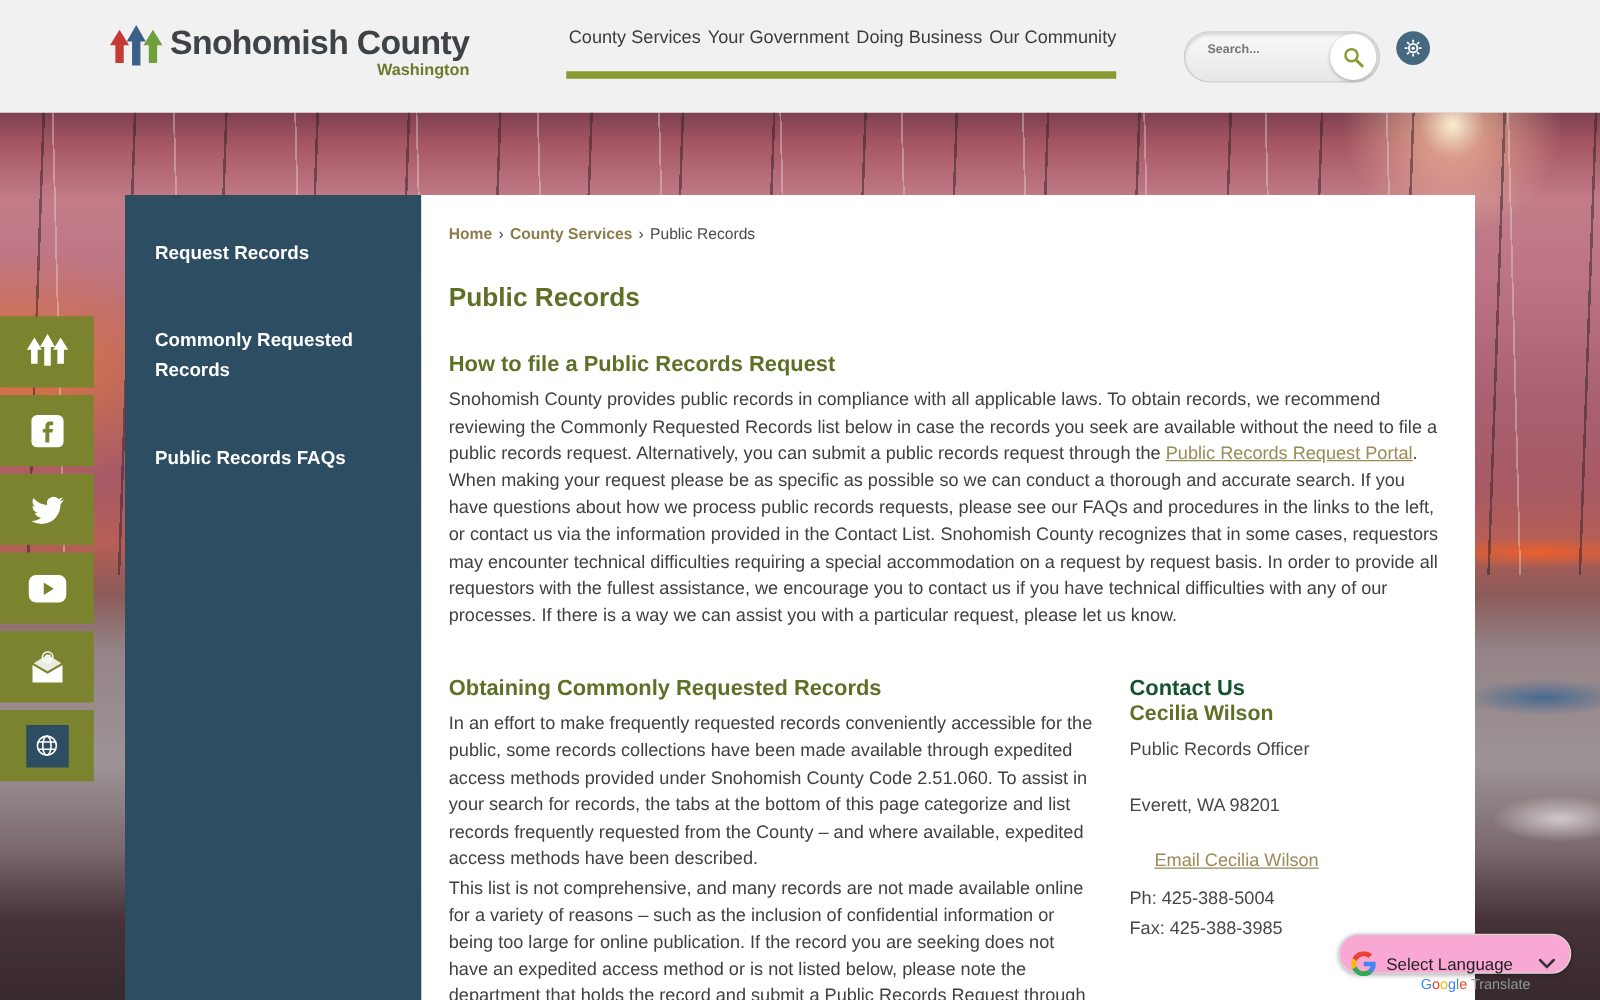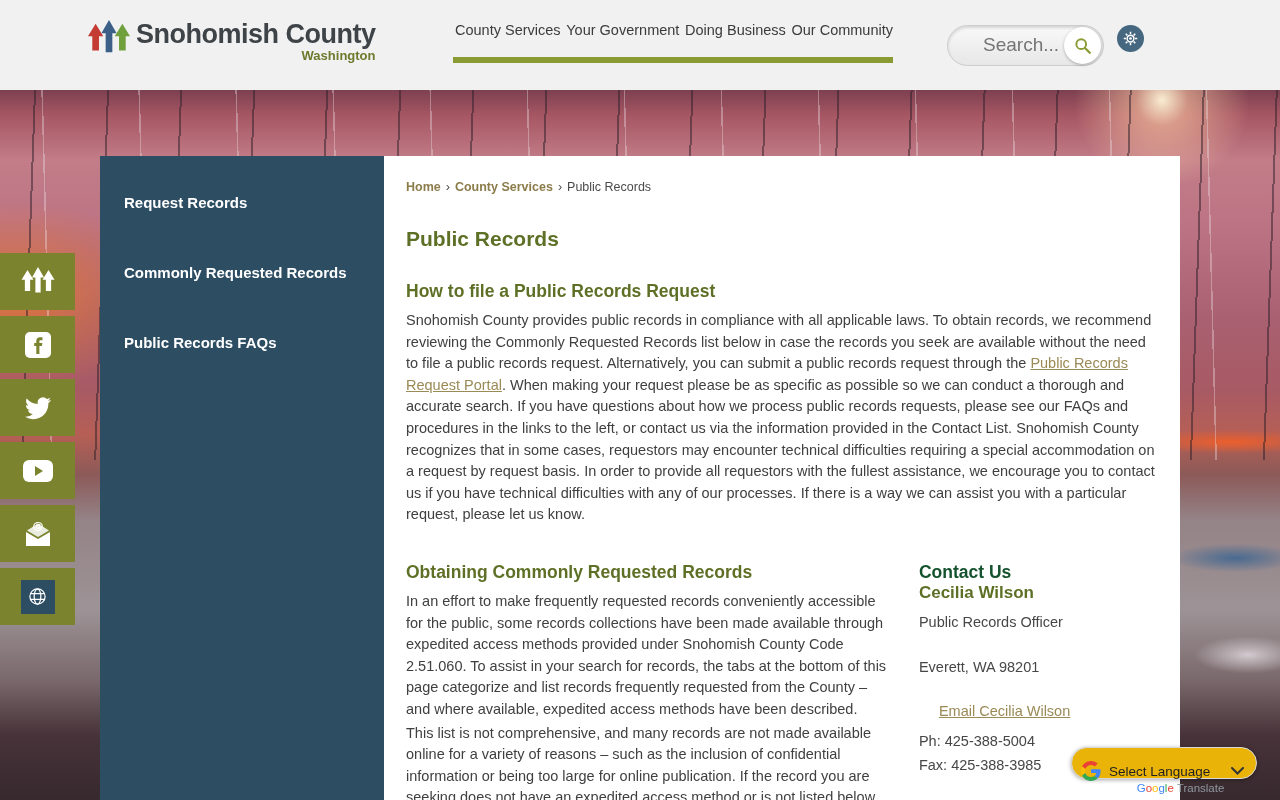--- a/index.html
+++ b/index.html
@@ -27,36 +27,36 @@
   .logo { position:absolute; left:88px; top:19px; display:flex; align-items:flex-start; cursor:pointer; }
   .logo-text { margin-left:6px; }
   .logo-title { font-size:27px; font-weight:bold; color:#3e4347; letter-spacing:-0.5px; line-height:30px; }
   .logo-sub { font-size:13px; font-weight:bold; color:#6d7a2d; text-align:right; margin-top:-1px; }
   .mainnav { position:absolute; left:455px; top:22px; width:438px; display:flex; justify-content:space-between; z-index:5; }
   .mainnav .nav-item { font-size:14.5px; color:#3b3b3b; cursor:pointer; white-space:nowrap; }
   .nav-underline { position:absolute; left:453px; top:57px; width:440px; height:6px; background:#8a9b33; }
   .search { position:absolute; left:947px; top:25px; width:157px; height:41px; border-radius:21px;
     background:linear-gradient(#f9f9f9,#e7e7e8); border:1px solid #cdcdcd;
     box-shadow:inset 0 2px 3px rgba(0,0,0,.14); }
-  .search input { position:absolute; left:35px; top:8px; width:82px; border:0; outline:none; background:transparent;
-    font-family:"Liberation Sans", sans-serif; font-size:19px; font-weight:400; color:#333; }
+  .search input { position:absolute; left:18px; top:8px; width:82px; border:0; outline:none; background:transparent;
+    font-family:"Liberation Sans", sans-serif; font-size:10px; font-weight:700; color:#333; }
   .search-btn { position:absolute; right:2px; top:1px; width:37px; height:37px; border-radius:50%; background:#fff;
     box-shadow:0 1px 3px rgba(0,0,0,.28); display:flex; align-items:center; justify-content:center; cursor:pointer; }
   .gear-btn { position:absolute; left:1117px; top:25px; width:27px; height:27px; border-radius:50%; background:#45677f;
     display:flex; align-items:center; justify-content:center; cursor:pointer; z-index:5; }
 
   
   .rail { position:absolute; left:0; top:253px; width:75px; z-index:4; }
   .rail-btn { width:75px; height:57px; margin-bottom:6px; background:#7c832e; display:flex; align-items:center; justify-content:center; cursor:pointer; }
   .fb-sq, .yt-sq { display:flex; align-items:center; justify-content:center; }
   .globe-sq { width:34px; height:34px; background:#2d4d63; display:flex; align-items:center; justify-content:center; }
 
   
   .content { position:absolute; left:100px; top:156px; width:1080px; height:644px; display:flex; z-index:3; }
-  .sidenav { width:284px; background:#2d4d63; padding-top:12px; flex-shrink:0; }
+  .sidenav { width:237px; background:#2d4d63; padding-top:12px; flex-shrink:0; }
   .sidenav .snav-item { padding:23px 24px; font-size:15px; font-weight:bold; line-height:24px; color:#fff; cursor:pointer; }
   .main { flex:1; background:#fff; padding:24px 25px 0 22px; overflow:hidden; position:relative; }
 
   .breadcrumb { font-size:12.5px; color:#4a4a4a; }
   .breadcrumb .crumb-link { color:#8b7c4a; cursor:pointer; text-decoration:none;font-weight:bold; }
   .breadcrumb .sep { margin:0 5px; color:#4a4a4a; }
   .page-title { font-size:21px; font-weight:bold; color:#5d7026; margin:33px 0 0 0; }
 
   .sec-heading { font-size:17.5px; font-weight:bold; color:#5d7026; margin:30px 0 8px 0; }
   .body-text { font-size:14.5px; color:#404040; line-height:21.6px; }
@@ -70,21 +70,21 @@
 
   .contact-heading { font-size:17.5px; font-weight:bold; color:#14532d; }
   .contact-name { font-size:17px; font-weight:bold; color:#5d7026; }
   .contact-role { font-size:14.5px; color:#474747; margin-top:11px; }
   .contact-address { margin-top:25px; font-size:14.5px; color:#474747; line-height:24px; }
   .contact-email { display:inline-block; margin-top:24px; font-size:14.5px; color:#9a8a56; text-decoration:underline; cursor:pointer;padding-left:20px; }
   .contact-phone, .contact-fax { font-size:14.5px; color:#474747; line-height:24px; }
   .contact-phone { margin-top:9px; }
 
   
-  .translate-pill { position:absolute; left:1071px; top:747px; width:186px; height:32px; background:#eab308;
+  .translate-pill { position:absolute; left:1071px; top:747px; width:186px; height:32px; background:#f9a8d4;
     border:1px solid #d8d8d8; border-radius:16px; box-shadow:0 1px 4px rgba(0,0,0,.35);
     display:flex; align-items:center; padding:16px 12px 0 9px; z-index:6; cursor:pointer; }
   .translate-label { font-size:13.5px; color:#1f1f1f; margin-left:8px; flex:1; }
   .translate-brand { position:absolute; left:1098px; top:782px; width:165px; z-index:6; font-size:11.5px; text-align:center; }
   .gl-b { color:#4285F4; } .gl-r { color:#EA4335; } .gl-y { color:#FBBC05; } .gl-g { color:#34A853; }
   .brand-translate { color:#8f979e; margin-left:3px; }
 </style>
 </head>
 <body>
 

